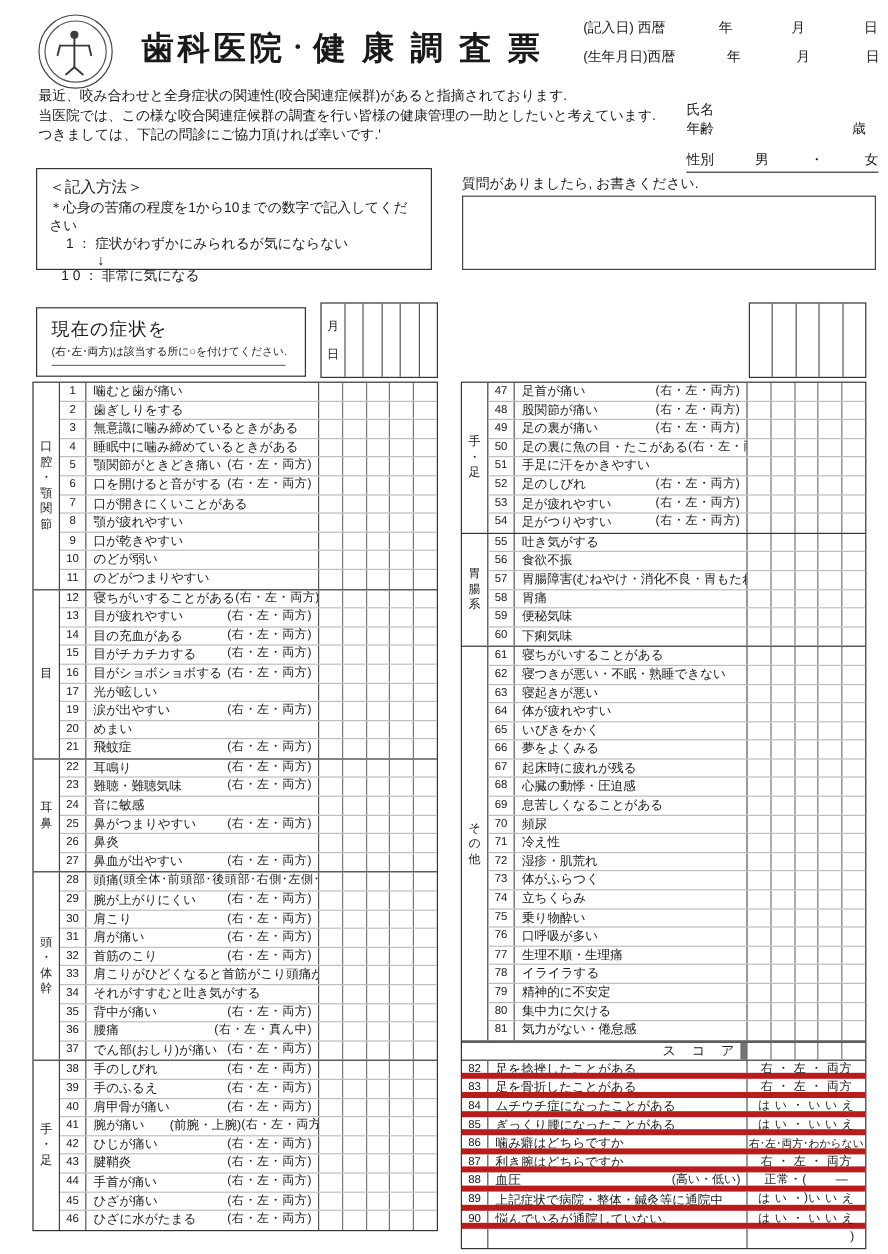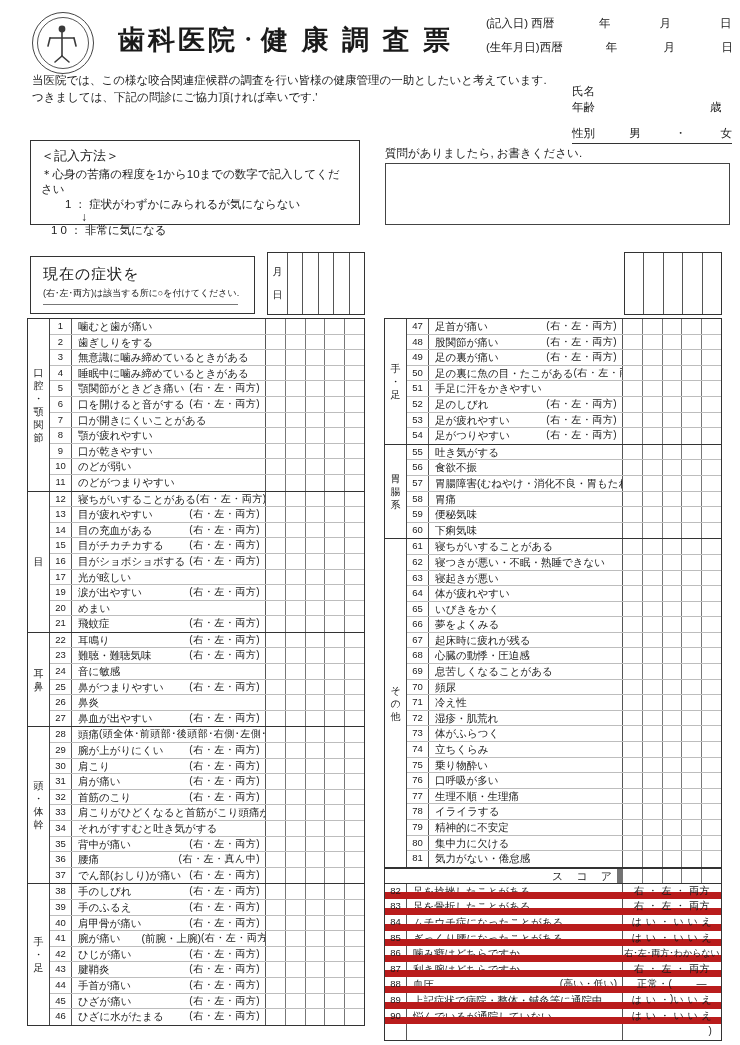--- a/index.html
+++ b/index.html
@@ -50,21 +50,21 @@
     display:flex;justify-content:space-between;
   }
 
   
   .inst{
     position:absolute;left:30px;top:140px;width:330px;height:85px;
     border:1px solid #333;box-sizing:border-box;padding:7px 10px;
     font-size:11.5px;line-height:15px;
   }
   .inst .h{font-size:13px;margin-bottom:4px;}
-  .inst .l1{margin-left:24px;}
+  .inst .l1{margin-left:14px;}
   .inst .arrow{margin-left:40px;line-height:11px;font-size:12px;}
   .inst .l2{margin-left:10px;}
 
   .qbox-label{position:absolute;left:385px;top:146px;font-size:11.5px;}
   .qbox{
     position:absolute;left:385px;top:163px;width:345px;height:62px;
     border:1px solid #444;box-sizing:border-box;
   }
 
   
@@ -139,21 +139,21 @@
   .scorerow{display:flex;height:16px;border-bottom:1.2px solid #333;border-top:1.2px solid #333;box-sizing:border-box;}
   .scorerow .lbl{
     flex:1;text-align:right;font-size:11px;letter-spacing:5px;
     line-height:15px;border-right:6px solid #737373;
   }
   .scorerow .cells{width:98px;flex:none;display:flex;}
   .scorerow .cells i{flex:1;border-right:1px solid #777;font-style:normal;box-sizing:border-box;}
   .scorerow .cells i:last-child{border-right:none;}
 
   
-  .qrow{display:flex;height:15.6px;border-bottom:7px solid #b91c1c;box-sizing:border-box;}
+  .qrow{display:flex;height:15.6px;border-bottom:5px solid #b91c1c;box-sizing:border-box;}
   .qrow:last-child{border-bottom:none;}
   .qrow .num{
     width:22px;flex:none;border-right:1px solid #555;
     font-size:9.5px;text-align:center;line-height:14.6px;box-sizing:border-box;
   }
   .qrow .txt{
     flex:1;min-width:0;border-right:1px solid #555;font-size:10.5px;
     line-height:14.6px;padding-left:6px;box-sizing:border-box;
     display:flex;justify-content:space-between;white-space:nowrap;overflow:hidden;
   }
@@ -186,20 +186,21 @@
         <circle cx="32" cy="17" r="3.4" fill="#3a3a3a"></circle>
         <path d="M10 30 A22 22 0 0 1 54 30" fill="none" stroke="none"></path>
       </svg>
     </div>
 
     <div class="title">
       <span>歯科医院</span><span class="dot">・</span><span>健 康 調 査 票</span>
     </div>
 
     <div class="intro">
+      <div>最近、咬み合わせと全身症状の関連性(咬合関連症候群)があると指摘されております.</div>
       <div>当医院では、この様な咬合関連症候群の調査を行い皆様の健康管理の一助としたいと考えています.</div>
       <div>つきましては、下記の問診にご協力頂ければ幸いです.'</div>
     </div>
 
     <div class="hdr-right">
       <div class="hdr-row">
         <span class="lbl">(記入日) 西暦</span>
         <span class="u">年</span>
         <span class="u">月</span>
         <span class="u">日</span>

